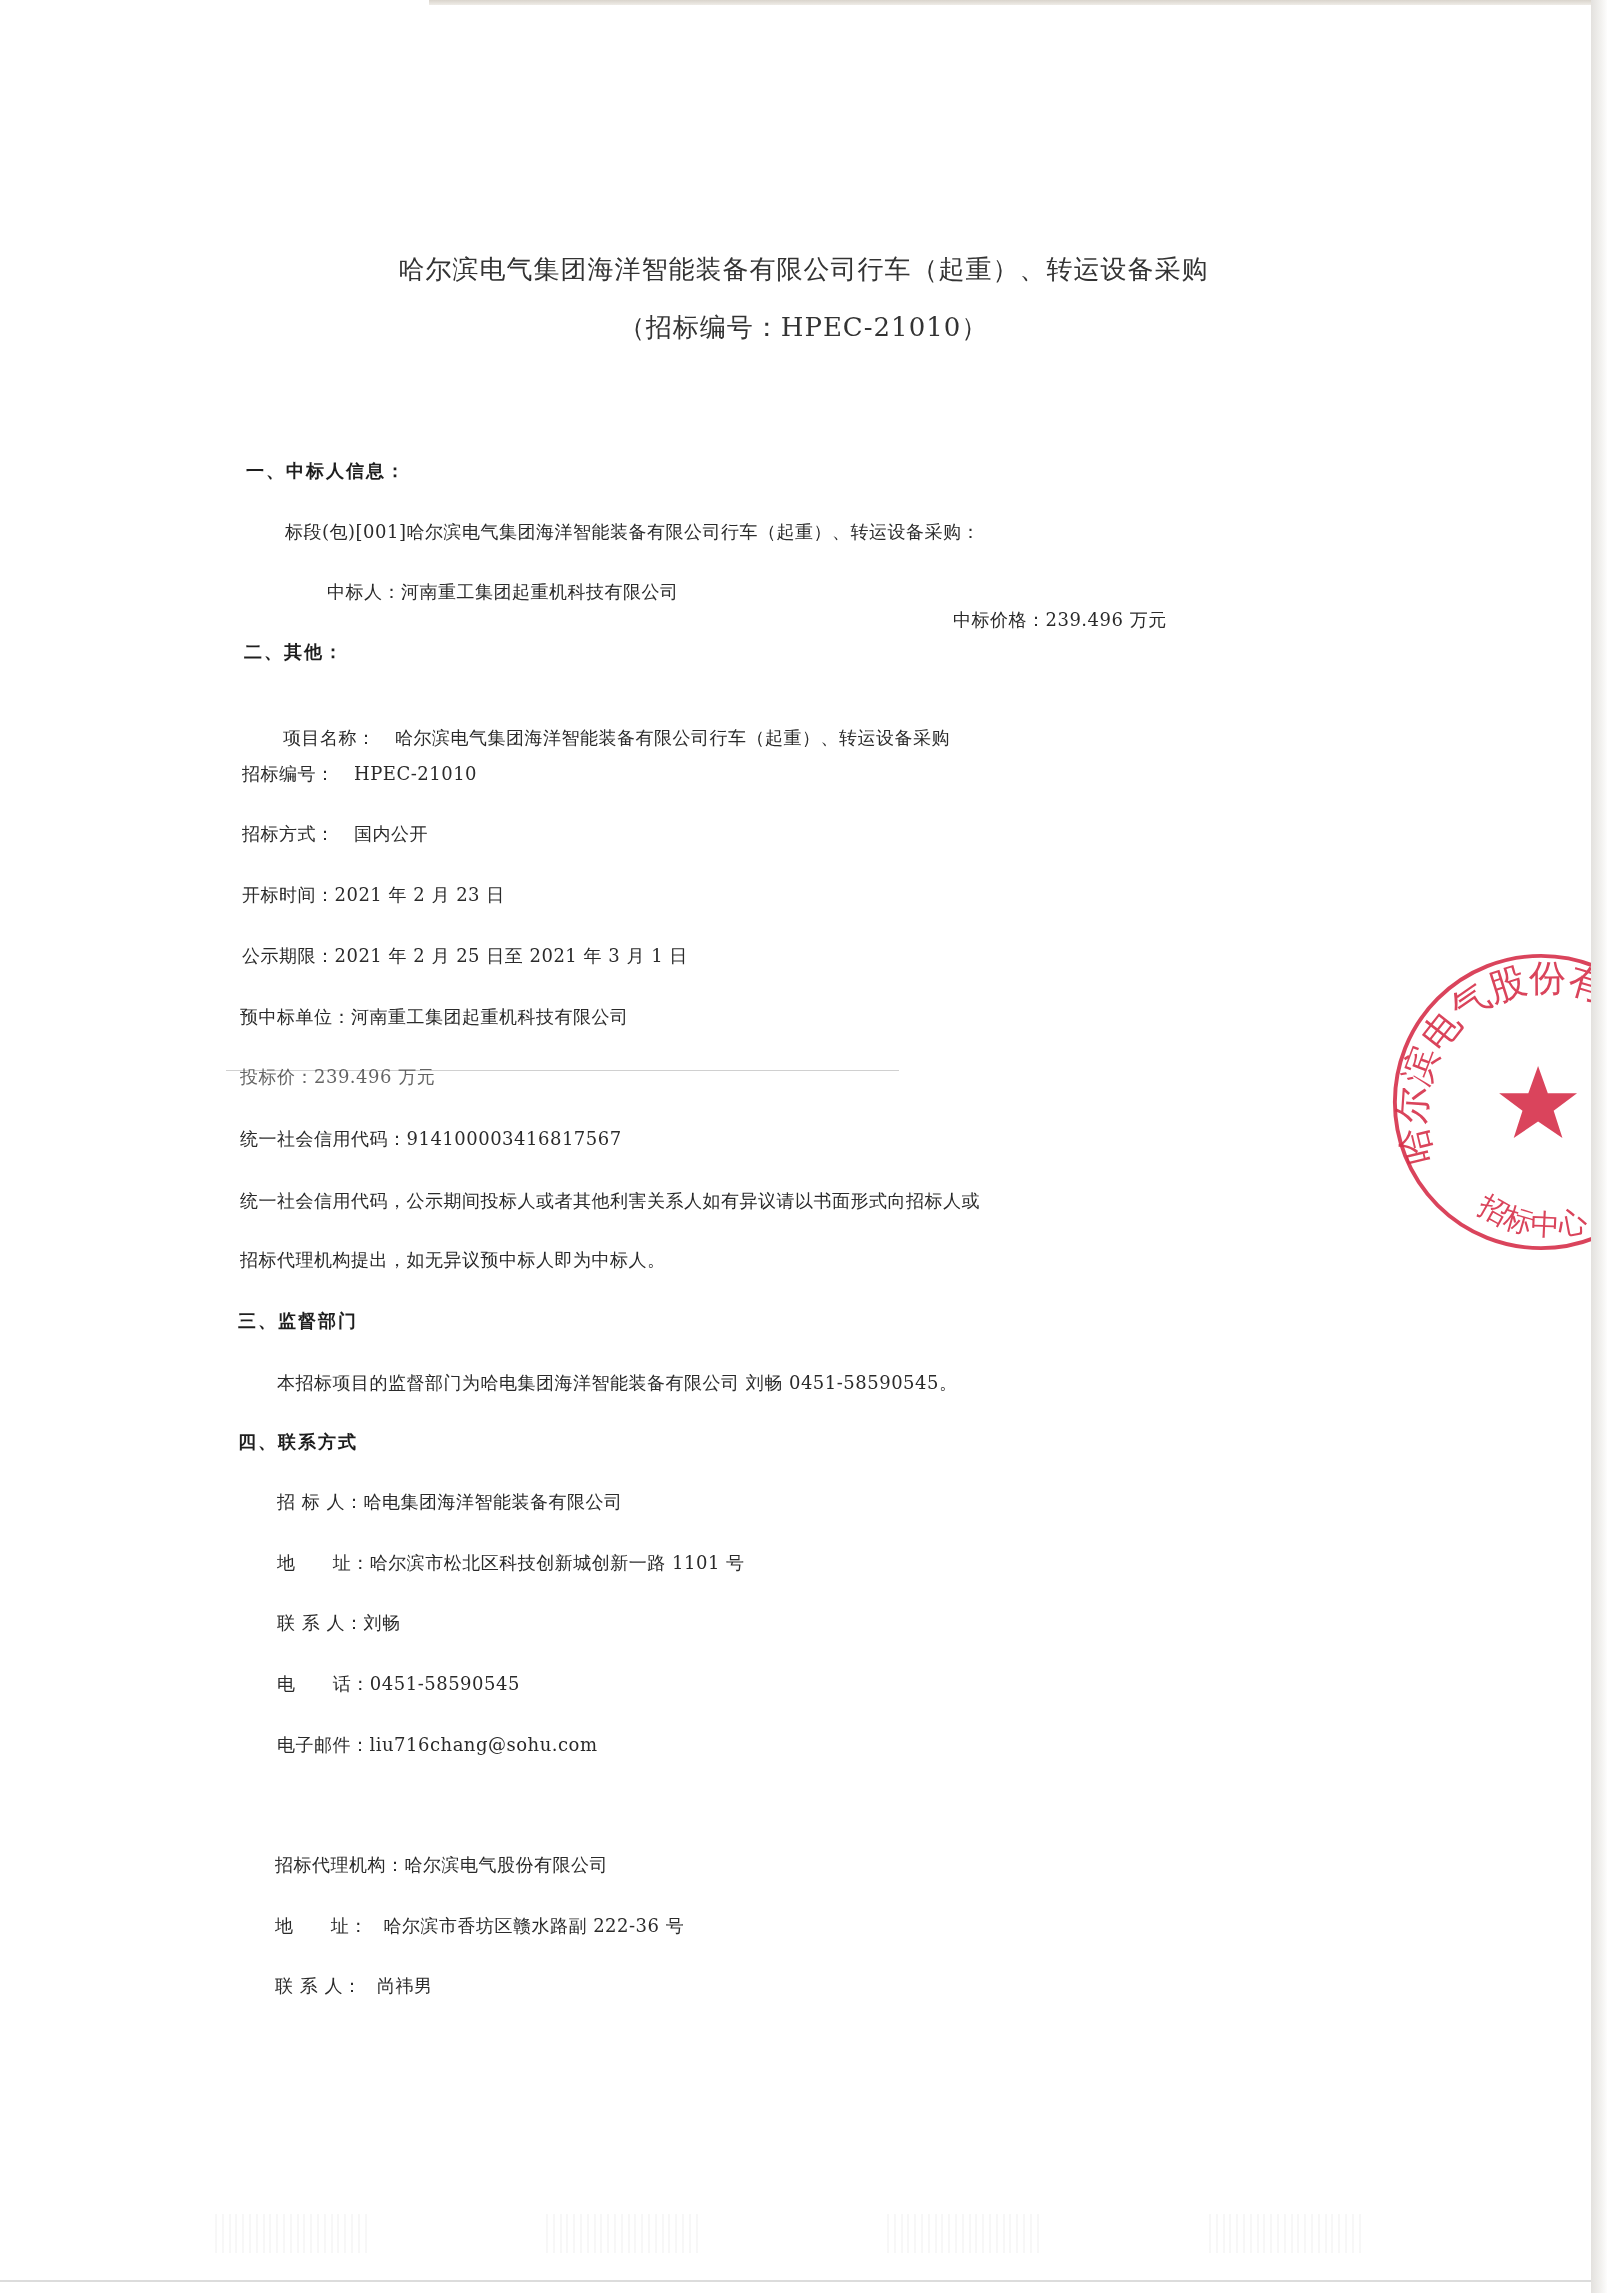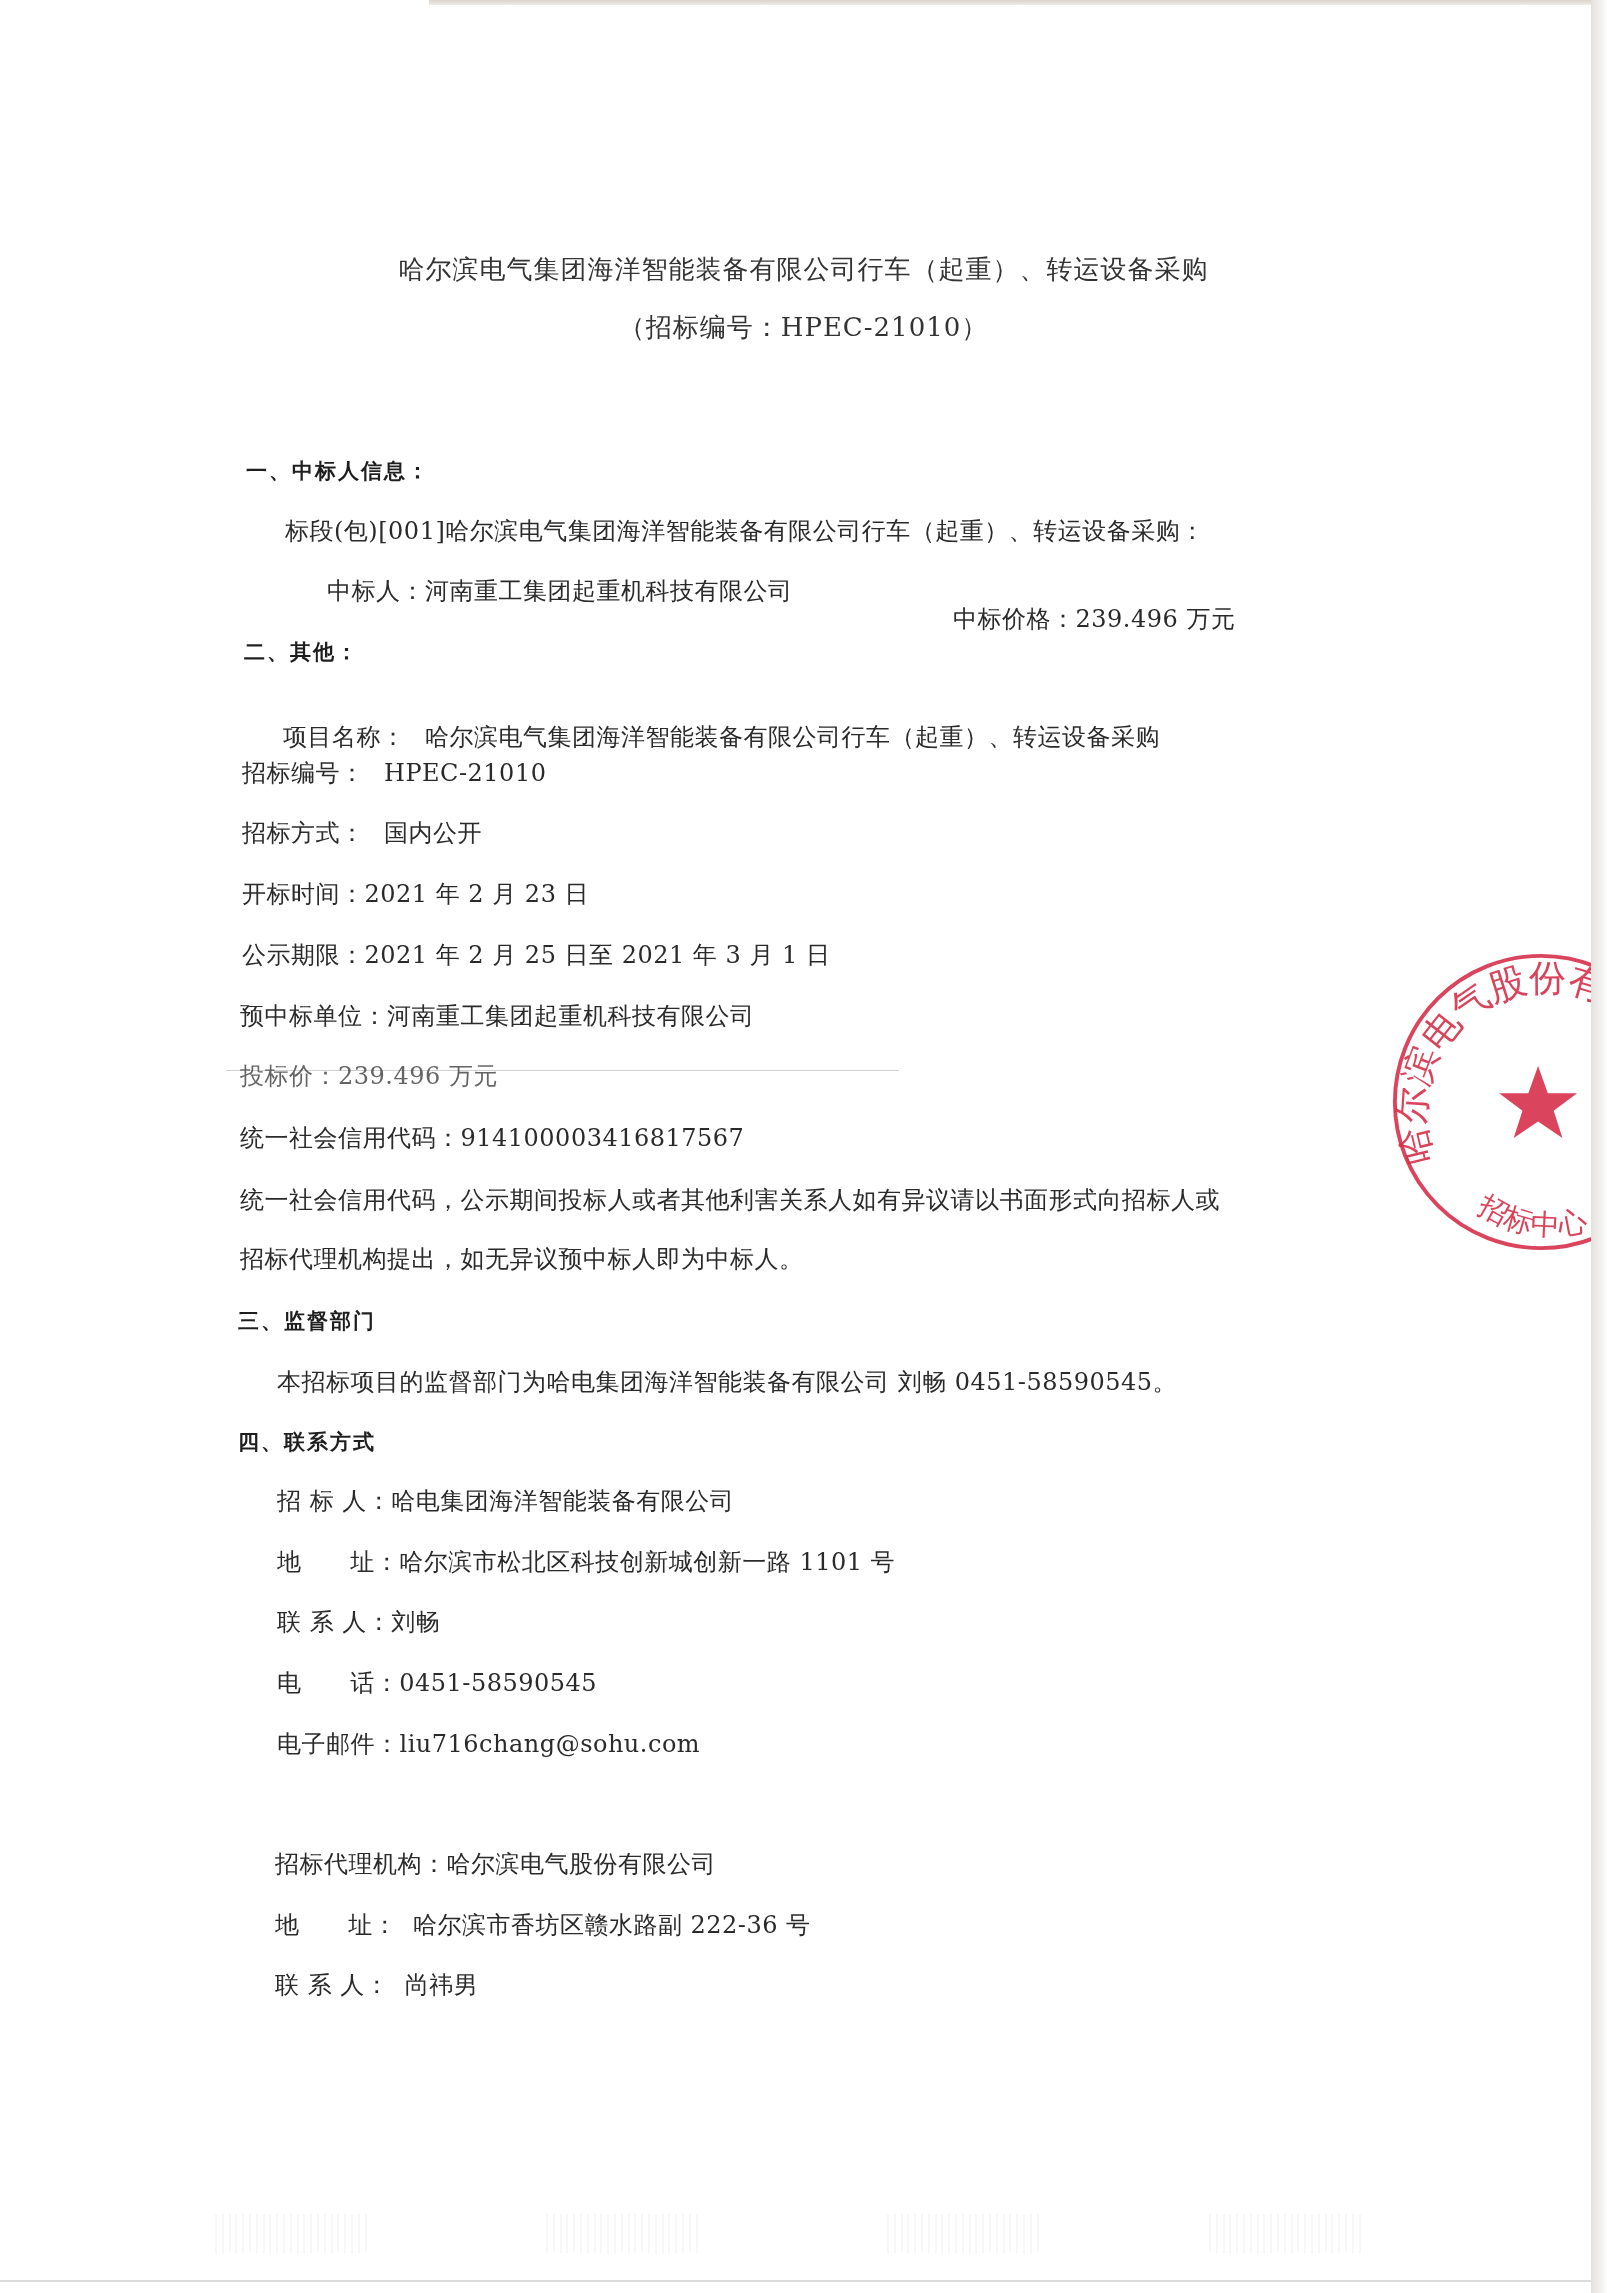--- a/index.html
+++ b/index.html
@@ -22,29 +22,29 @@
       position: absolute; left: 0; top: 2280px; width: 1599px; height: 2px;
       background: #dcdcdc;
     }
     .bleed-noise {
       position: absolute; top: 2214px; height: 39px; width: 156px;
       background: repeating-linear-gradient(90deg, rgba(0,0,0,0.05) 0 2px, transparent 2px 6.8px);
       opacity: 0.6;
     }
     .line {
       position: absolute; white-space: nowrap;
-      font-size: 24px; line-height: 31px; letter-spacing: 0.5px;
+      font-size: 18px; line-height: 31px; letter-spacing: 0.5px;
     }
     .title {
       position: absolute; left: 0; width: 1607px; text-align: center;
       font-size: 26px; line-height: 35px; letter-spacing: 1px; color: #333;
     }
     .heading {
       position: absolute; white-space: nowrap;
-      font-size: 21px; line-height: 35px; font-weight: bold; letter-spacing: 2px;
+      font-size: 18px; line-height: 35px; font-weight: bold; letter-spacing: 2px;
       color: #1e1e1e;
     }
     .label { display: inline-block; }
     .gap { display: inline-block; }
     .faint-rule {
       position: absolute; left: 226px; top: 1070px; width: 673px; height: 1px;
       background: #d0d0d0;
     }
     .faded { color: #4a4a4a; opacity: 0.85; }
     .stamp {

